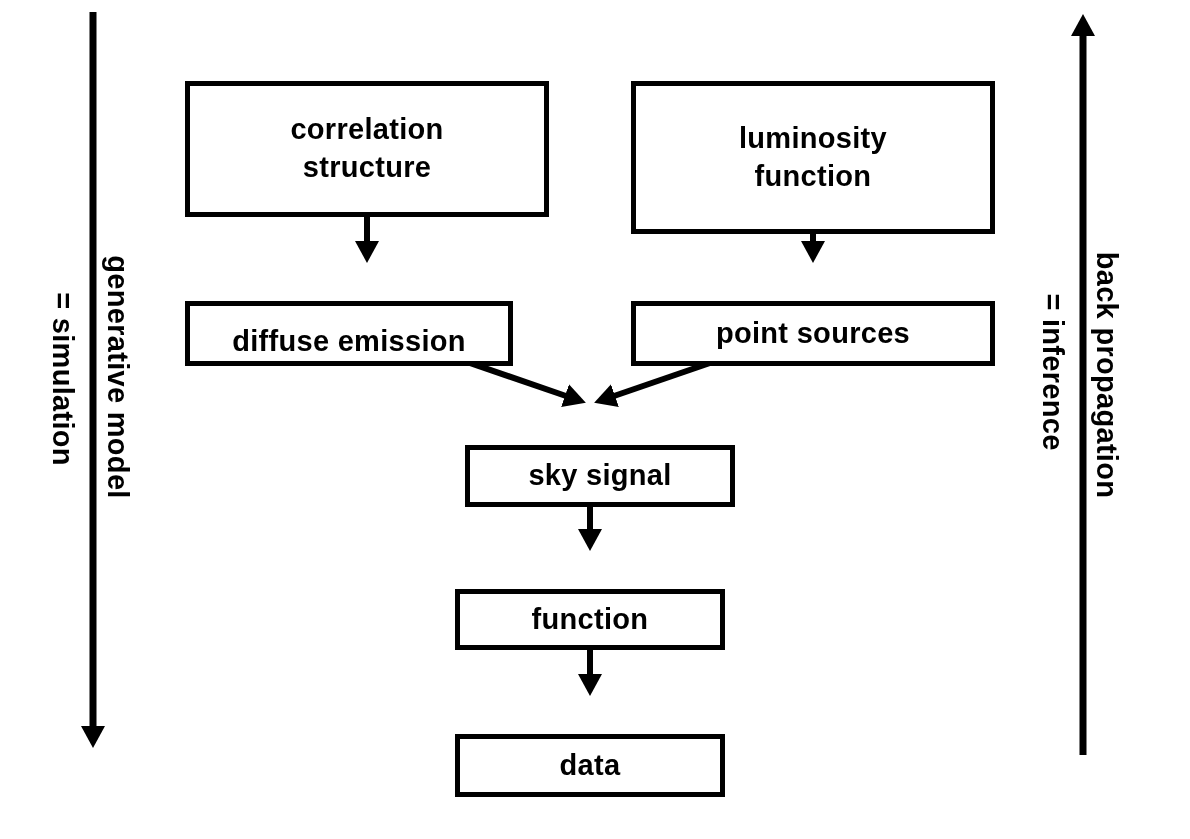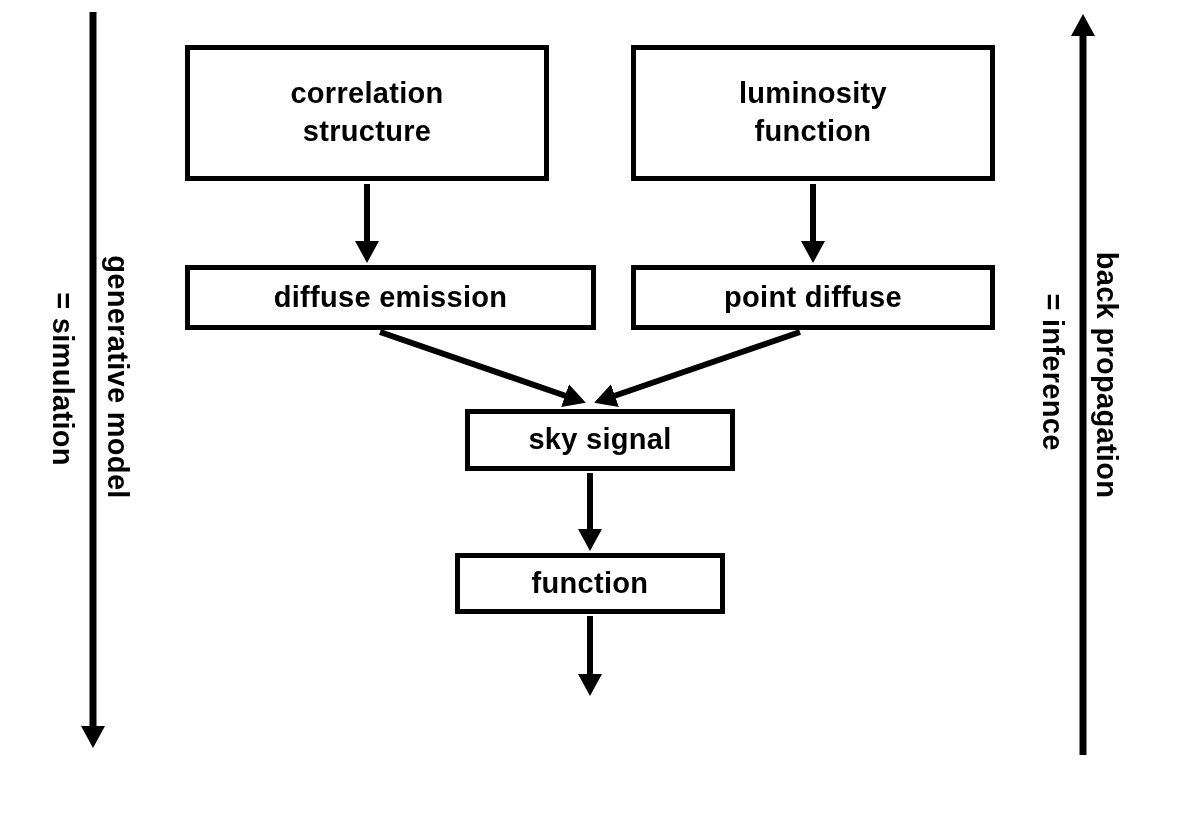--- a/index.html
+++ b/index.html
@@ -5,33 +5,33 @@
   html,body{margin:0;padding:0;background:#fff;}
   .canvas{
     position:relative;width:1190px;height:839px;background:#ffffff;
     font-family:"Liberation Sans",sans-serif;font-weight:700;color:#000;
     overflow:hidden;
   }
   .arrows{position:absolute;left:0;top:0;width:1190px;height:839px;}
   .box{
     position:absolute;border:5px solid #000;background:#fff;
     display:flex;align-items:center;justify-content:center;
-    text-align:center;box-sizing:border-box;
+    text-align:center;box-sizing:border-box;margin-top:36px;
   }
   .lbl{
     font-size:29px;line-height:1.3;white-space:pre-line;letter-spacing:0.3px;
   }
   .vlabel{
     position:absolute;white-space:nowrap;font-size:29px;letter-spacing:0.3px;
     transform:translate(-50%,-50%) rotate(90deg);
   }
   
   .b-corr {left:185px;top:45px; width:364px;height:136px;}
-  .b-lumi {left:631px;top:45px; width:364px;height:136px;}
-  .b-diff {left:185px;top:265px;width:411px;height:65px;}
+  .b-lumi {left:631px;top:45px; width:364px;height:153px;}
+  .b-diff {left:185px;top:265px;width:328px;height:65px;align-items:flex-end;}
   .b-point{left:631px;top:265px;width:364px;height:65px;}
   .b-sky  {left:465px;top:409px;width:270px;height:62px;}
   .b-tel  {left:455px;top:553px;width:270px;height:61px;}
   .b-data {left:455px;top:698px;width:270px;height:63px;}
   
   .v-gen {left:117px; top:377px;}
   .v-sim {left:62px;  top:379px;}
   .v-back{left:1106px;top:375px;}
   .v-inf {left:1052px;top:372px;}
 </style>
@@ -72,30 +72,33 @@
   <div class="box b-lumi">
     <span class="lbl">luminosity
 function</span>
   </div>
 
   <div class="box b-diff">
     <span class="lbl">diffuse emission</span>
   </div>
 
   <div class="box b-point">
-    <span class="lbl">point diffuse</span>
+    <span class="lbl">point sources</span>
   </div>
 
   <div class="box b-sky">
     <span class="lbl">sky signal</span>
   </div>
 
   <div class="box b-tel">
     <span class="lbl">function</span>
   </div>
 
+  <div class="box b-data">
+    <span class="lbl">data</span>
+  </div>
 
   <div class="vlabel v-gen">generative model</div>
   <div class="vlabel v-sim">= simulation</div>
   <div class="vlabel v-back">back propagation</div>
   <div class="vlabel v-inf">= inference</div>
 
 </div>
 
 </body></html>

